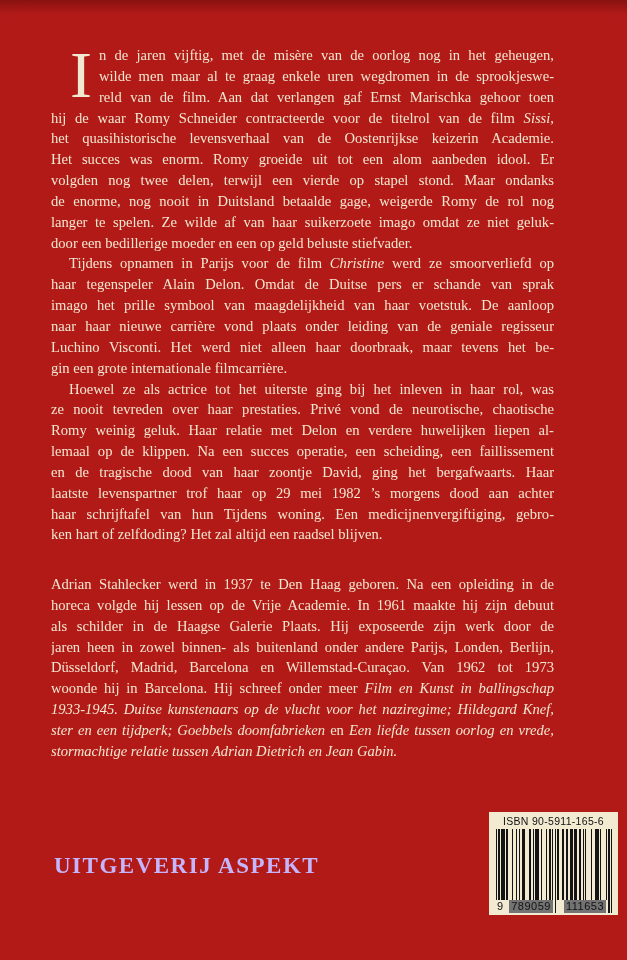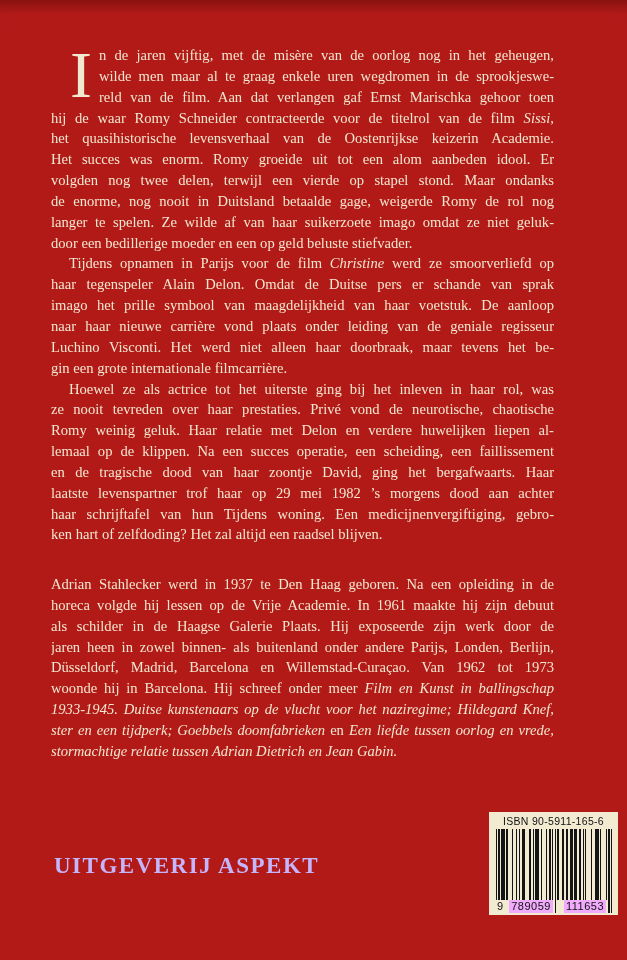--- a/index.html
+++ b/index.html
@@ -26,21 +26,21 @@
         background:#f3ead2;color:#111;margin-left:48px;}
   .isbn{font-family:"Liberation Sans",sans-serif;font-size:10.5px;letter-spacing:0.3px;
         text-align:center;padding-top:3px;white-space:nowrap;}
   .bars-wrap{position:absolute;left:7px;right:6px;top:17px;bottom:2px;}
   .bars-wrap svg{display:block;width:100%;height:100%;}
   .bars-wrap svg rect{fill:#141414;}
   .bc-digits{position:absolute;left:0;right:0;bottom:0;height:13px;display:flex;
         font-family:"Liberation Sans",sans-serif;font-size:11px;line-height:13px;}
   .bc-digits .lead{background:#f3ead2;padding:0 1px;}
   .bc-digits .grp{flex:1;display:flex;justify-content:center;}
-  .bc-digits .grp span{background:#f0abfc;padding:0 2px;letter-spacing:0.5px;text-align:right;}
+  .bc-digits .grp span{background:#737373;padding:0 2px;letter-spacing:0.5px;text-align:right;}
 </style>
 </head>
 <body>
 
 <div class="page">
   <div class="vignette"></div>
 
   <div class="text-col" id="body-col">
       <div class="para">
         <span class="dropcap">I</span>

